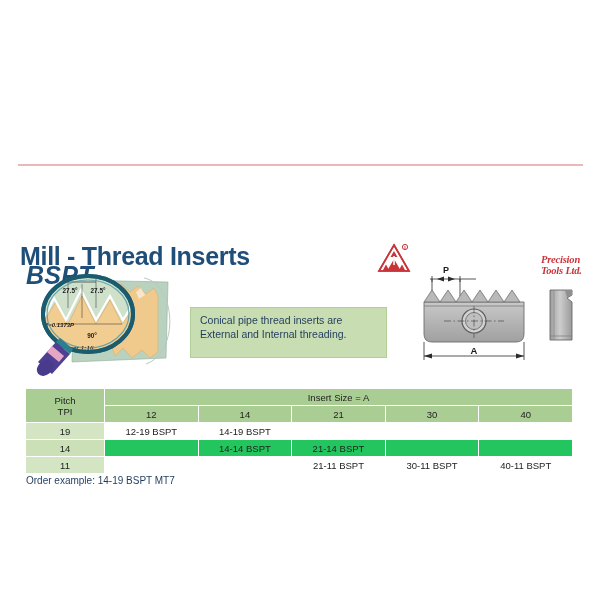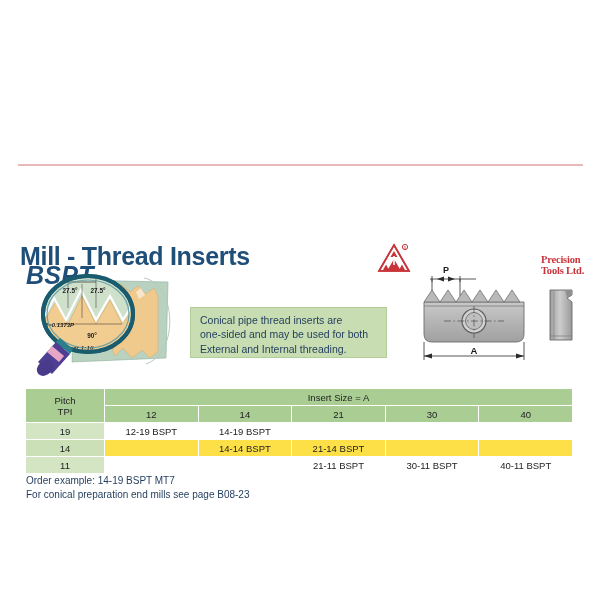--- a/index.html
+++ b/index.html
@@ -27,21 +27,21 @@
   .brand-logo{position:absolute;left:0px;top:2px;width:38px;height:32px;}
   .brand-name{
     position:absolute;left:42px;top:0px;
     font-family:"Liberation Serif", serif;
     font-size:27px;font-style:italic;font-weight:bold;
     color:#c9343b;letter-spacing:-0.5px;
   }
   .brand-sub{
     position:absolute;left:166px;top:14px;
     font-family:"Liberation Serif", serif;
-    font-size:10.5px;font-weight:bold;
+    font-size:10.5px;font-style:italic;font-weight:bold;
     color:#c9343b;letter-spacing:-0.2px;
   }
 
   
   .section-title{
     position:absolute;left:26px;top:222px;
     font-size:25px;font-style:italic;font-weight:bold;color:#1f4e79;
     letter-spacing:0.3px;
     margin-top:39px;
   }
@@ -74,28 +74,28 @@
     font-size:9.5px;color:#222;
     text-align:center;vertical-align:middle;
     font-weight:normal;
     padding:0;
   }
   .th-green{background:#a9cd93;color:#232323;font-weight:normal;height:16px;}
   .th-pitch{background:#a9cd93;height:32px;line-height:11px;}
   .col-pitch{width:78px;}
   .col-d{width:94px;}
   .row-white td{background:#ffffff;height:16px;}
-  .row-tint td{background:#fde047;height:16px;}
+  .row-tint td{background:#22c55e;height:16px;}
   .cell-pitch-w{background:#d3e5c2 !important;}
   .cell-pitch-t{background:#cbe0b7 !important;}
 
   
   .footer{
     position:absolute;left:26px;top:474px;
-    font-size:10px;color:#1f3b5c;line-height:14px;
+    font-size:10px;color:#1f3b5c;line-height:14px;text-align:right;
   }
   .footer div{white-space:nowrap;}
 </style>
 </head>
 <body>
 
 <div class="page">
 
   <div class="header">
     <div class="page-title">Mill - Thread Inserts</div>
@@ -167,21 +167,20 @@
         <path d="M30 80 L44 92 L26 112 L12 100 Z" fill="#4f3f93"></path>
         <path d="M26 84 L38 94 L33 100 L21 90 Z" fill="#e6a6c6"></path>
         <ellipse cx="19" cy="106" rx="9" ry="7" fill="#4a3a8c" transform="rotate(-40 19 106)"></ellipse>
         <path d="M34 76 L47 87 L44 92 L30 80 Z" fill="#2e7f8e"></path>
       </g>
     </svg>
   </div>
 
   <div class="note">
     <div class="note-line">Conical pipe thread inserts are</div>
-    <div class="note-line">one-sided and may be used for both</div>
     <div class="note-line">External and Internal threading.</div>
   </div>
 
   <div class="insert-dwg">
     <svg width="168" height="106" viewBox="0 0 168 106">
       <defs>
         <linearGradient id="bodyg" x1="0" y1="0" x2="0" y2="1">
           <stop offset="0" stop-color="#c9c9c9"></stop>
           <stop offset="0.5" stop-color="#b4b4b4"></stop>
           <stop offset="1" stop-color="#a0a0a0"></stop>
@@ -276,16 +275,15 @@
         <td></td>
         <td>21-11 BSPT</td>
         <td>30-11 BSPT</td>
         <td>40-11 BSPT</td>
       </tr>
     </tbody>
   </table>
 
   <div class="footer">
     <div>Order example: 14-19 BSPT MT7</div>
-    <div>For conical preparation end mills see page B08-23</div>
   </div>
 
 </div>
 
 </body></html>

